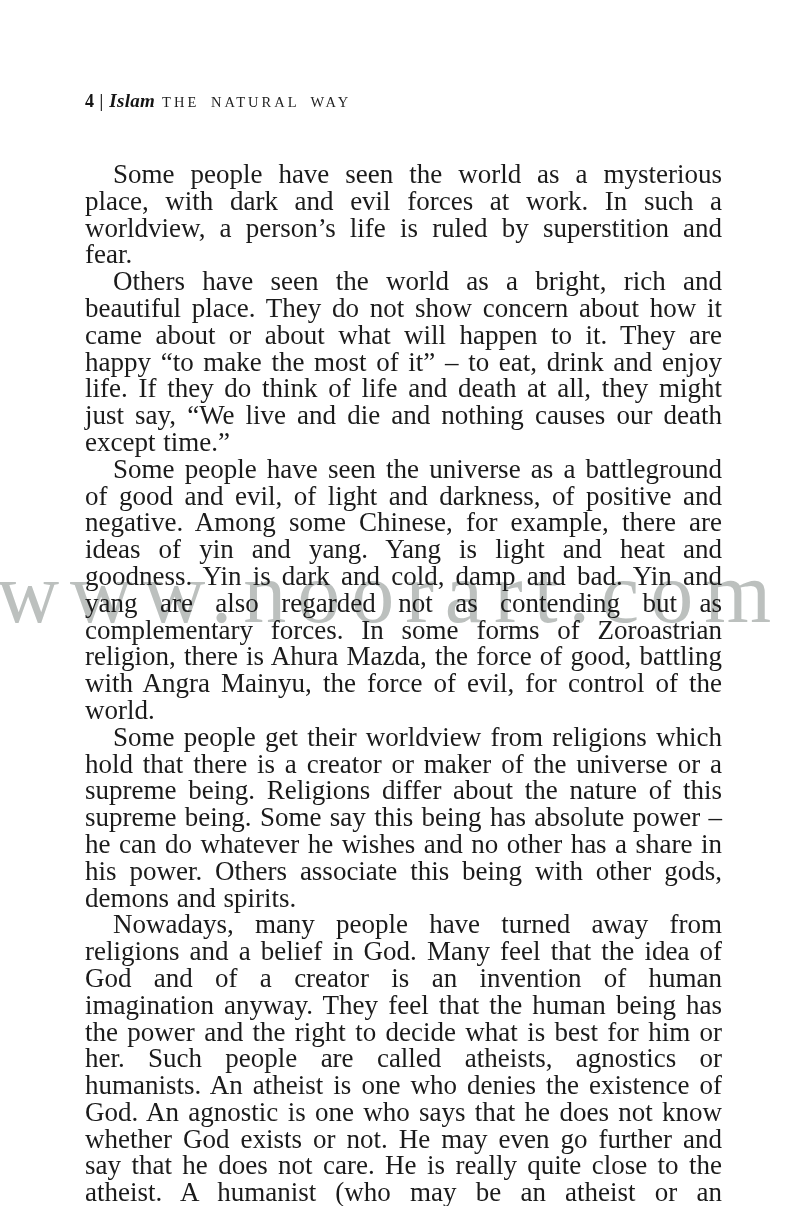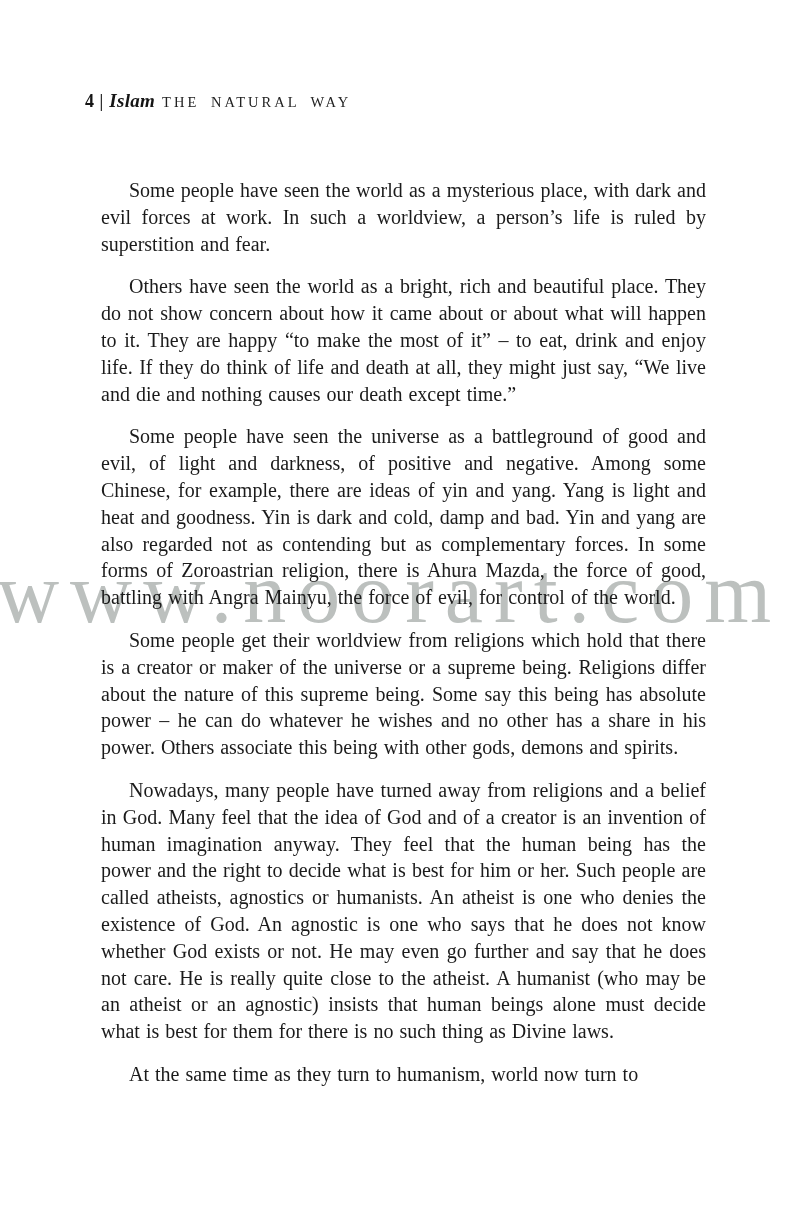--- a/index.html
+++ b/index.html
@@ -74,23 +74,23 @@
   }
   
   .page-body {
     position: absolute;
     top: 161px;
     left: 85px;
     width: 637px;
     z-index: 2;
   }
   .page-body p {
-    margin: 16px;
+    margin: 0;
     padding: 0;
-    font-size: 20px;
+    font-size: 27px;
     line-height: 26.8px;
     text-align: justify;
     text-indent: 28px;
     color: #1b1b1b;
     word-spacing: 1px;
   }
 </style>
 </head>
 <body>
 

